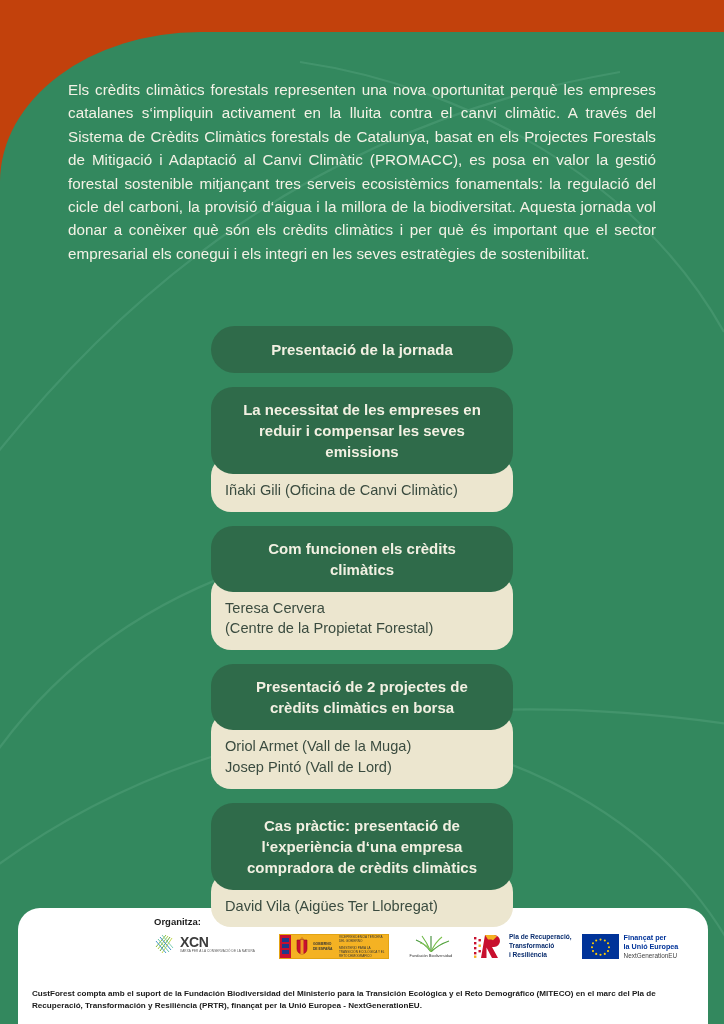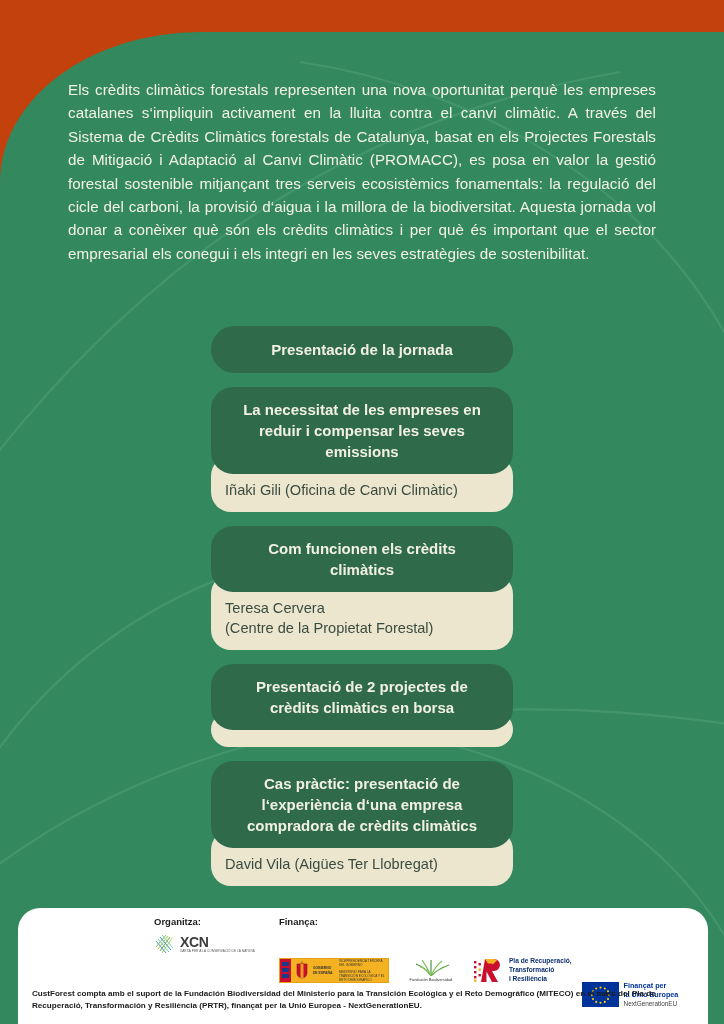--- a/index.html
+++ b/index.html
@@ -121,21 +121,21 @@
   .gob-t2{font-size:3.1px;color:#333;line-height:1.3;margin-left:4px;}
   
   .fbio{display:flex;flex-direction:column;align-items:center;width:64px;}
   .fbio-mark{width:48px;height:17px;position:relative;}
   .fbio-txt{font-size:3.9px;color:#333;margin-top:1px;}
   
   .prtr{display:flex;align-items:center;gap:5px;}
   .prtr-mark{width:31px;height:25px;position:relative;}
   .prtr-txt{font-size:6.6px;font-weight:bold;color:#0b2e6f;line-height:1.32;}
   
-  .eu{display:flex;align-items:center;gap:5px;margin-top:48px;}
+  .eu{display:flex;align-items:center;gap:5px;}
   .eu-flag{width:37px;height:25px;background:#003399;position:relative;}
   .eu-txt{display:flex;flex-direction:column;line-height:1.3;}
   .eu-t1{font-size:7.2px;font-weight:bold;color:#003399;}
   .eu-t2{font-size:6.4px;color:#444;}
   .disclaimer{
     position:absolute;left:14px;right:14px;bottom:12px;
     font-size:8.1px;font-weight:bold;color:#1a1a1a;
     line-height:1.5;
   }
 </style>
@@ -188,20 +188,22 @@
           <span class="ln">(Centre de la Propietat Forestal)</span>
         </div>
       </div>
 
       <div class="block">
         <div class="block-card">
           <span class="ln">Presentació de 2 projectes de</span>
           <span class="ln">crèdits climàtics en borsa</span>
         </div>
         <div class="block-speaker">
+          <span class="ln">Oriol Armet (Vall de la Muga)</span>
+          <span class="ln">Josep Pintó (Vall de Lord)</span>
         </div>
       </div>
 
       <div class="block">
         <div class="block-card">
           <span class="ln">Cas pràctic: presentació de</span>
           <span class="ln">l‘experiència d‘una empresa</span>
           <span class="ln">compradora de crèdits</span>
           <span class="ln">climàtics</span>
         </div>

